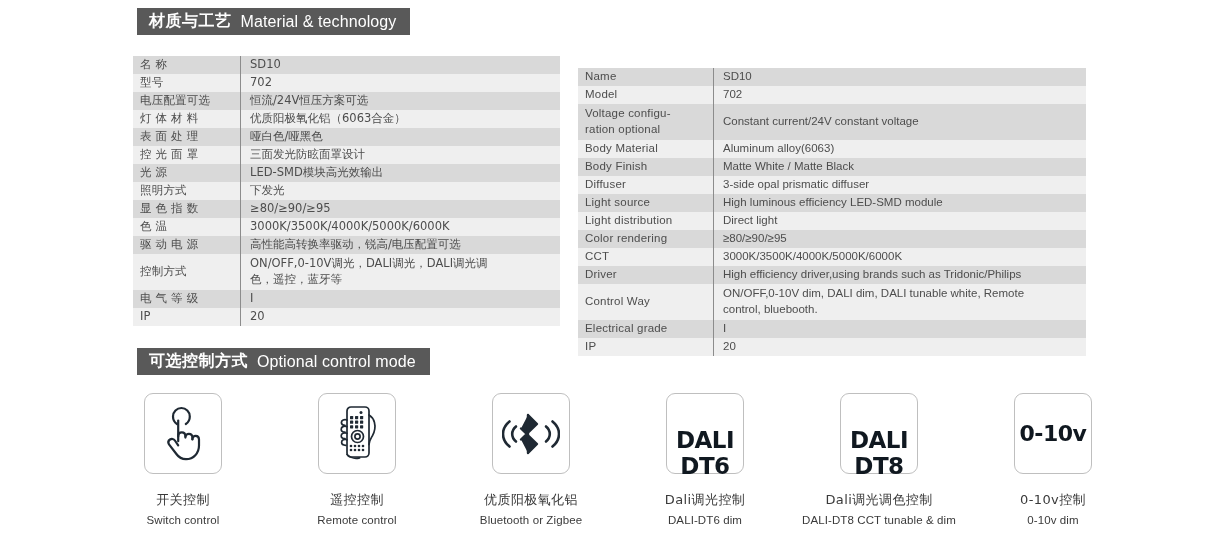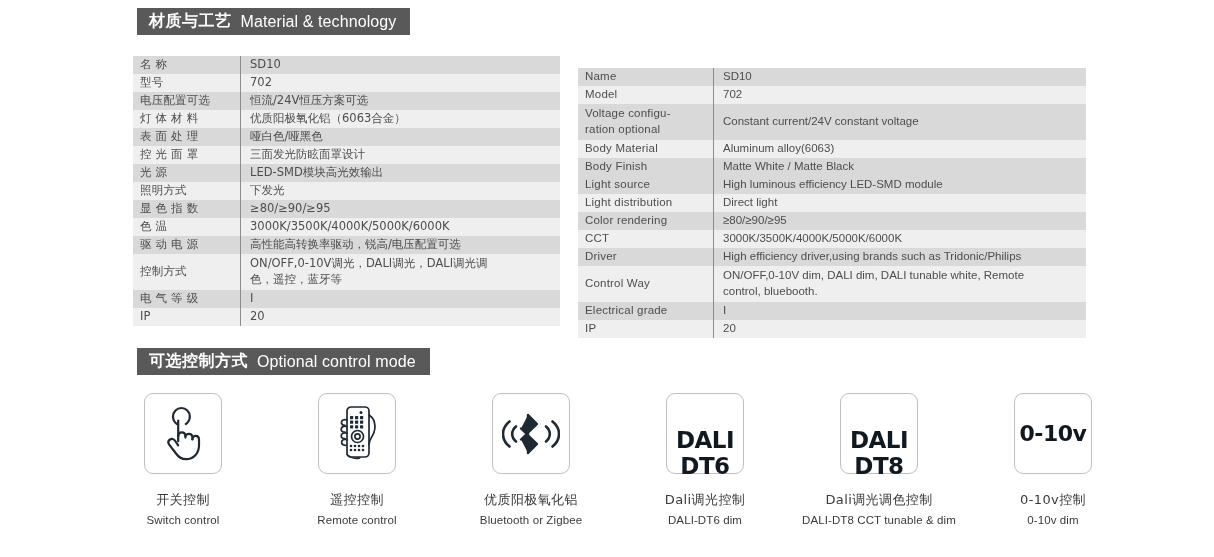--- a/index.html
+++ b/index.html
@@ -222,20 +222,24 @@
 ration optional</td>
           <td class="val">Constant current/24V constant voltage</td>
         </tr>
         <tr class="even">
           <td class="key">Body Material</td>
           <td class="val">Aluminum alloy(6063)</td>
         </tr>
         <tr class="odd">
           <td class="key">Body Finish</td>
           <td class="val">Matte White / Matte Black</td>
+        </tr>
+        <tr class="even">
+          <td class="key">Diffuser</td>
+          <td class="val">3-side opal prismatic diffuser</td>
         </tr>
         <tr class="odd">
           <td class="key">Light source</td>
           <td class="val">High luminous efficiency LED-SMD module</td>
         </tr>
         <tr class="even">
           <td class="key">Light distribution</td>
           <td class="val">Direct light</td>
         </tr>
         <tr class="odd">

